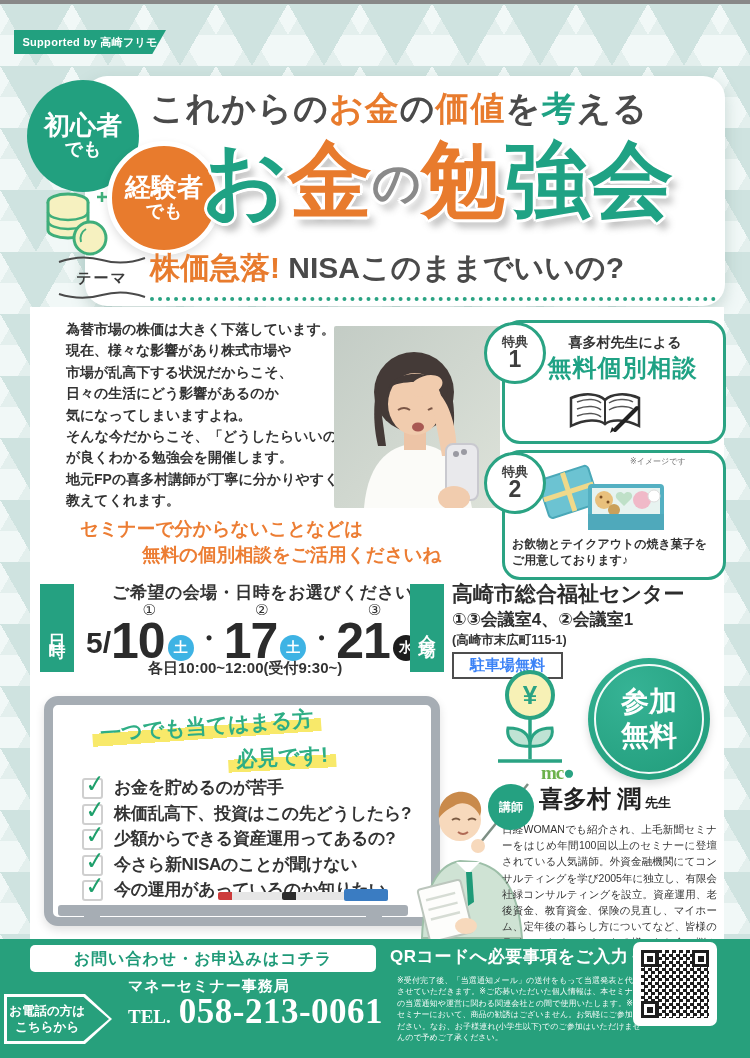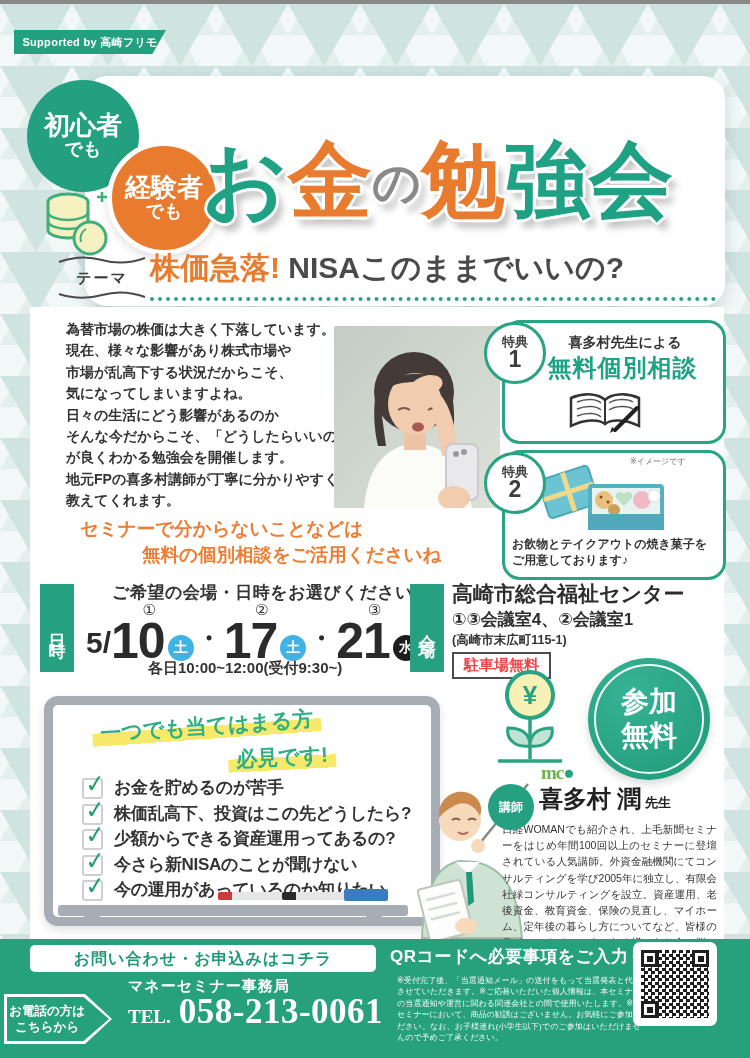--- a/index.html
+++ b/index.html
@@ -82,21 +82,21 @@
     display:flex;align-items:center;justify-content:center;margin:0 0 5px 3px;}
   .dow-blue{background:#3eb3e4;} .dow-black{background:#1d1d1d;}
   .date-sep{font-size:26px;font-weight:bold;color:#2b2b2b;padding:0 2px 10px;}
   .time-note{left:148px;top:655px;font-size:15px;font-weight:bold;color:#333;}
 
   
   .venue-label{left:410px;top:580px;}
   .venue-name{left:452px;top:576px;font-size:21px;font-weight:bold;color:#2d2d2d;white-space:nowrap;}
   .venue-rooms{left:452px;top:604px;font-size:17px;font-weight:bold;color:#2d2d2d;}
   .venue-addr{left:452px;top:628px;font-size:12.5px;font-weight:bold;color:#333;}
-  .parking{left:452px;top:648px;font-size:15px;font-weight:bold;color:#ef4444;border:2.5px solid #4d4d4d;padding:2px 10px;background:#fff;}
+  .parking{left:452px;top:648px;font-size:15px;font-weight:bold;color:#3b82f6;border:2.5px solid #4d4d4d;padding:2px 16px;background:#fff;}
 
   
   .free-circle{left:588px;top:654px;width:122px;height:122px;border-radius:50%;
     background:radial-gradient(circle at 35% 28%, #36b395, #1f9a78);
     display:flex;flex-direction:column;align-items:center;justify-content:center;
     color:#fff;font-size:28px;font-weight:bold;line-height:1.2;z-index:4;box-shadow:0 4px 8px rgba(0,0,0,.15);}
   .free-ring{position:absolute;inset:6px;border:2.5px solid rgba(255,255,255,.95);border-radius:50%;}
   .plant-icon{left:494px;top:658px;}
 
   
@@ -173,20 +173,21 @@
     <svg width="78" height="76" viewBox="0 0 78 76">
       <ellipse cx="28" cy="20" rx="20" ry="8" fill="#f6f1c0" stroke="#3fae7a" stroke-width="3"></ellipse>
       <path d="M8,20 L8,48 A20,8 0 0 0 48,48 L48,20" fill="#f6f1c0" stroke="#3fae7a" stroke-width="3"></path>
       <path d="M8,30 A20,8 0 0 0 48,30 M8,39 A20,8 0 0 0 48,39" fill="none" stroke="#3fae7a" stroke-width="2.5"></path>
       <circle cx="50" cy="56" r="16" fill="#f6f1c0" stroke="#3fae7a" stroke-width="3"></circle>
       <path d="M41,60 A11,11 0 0 1 46,47" fill="none" stroke="#3fae7a" stroke-width="2"></path>
       <path d="M62,10 L62,20 M57,15 L67,15" stroke="#3fae7a" stroke-width="2.5"></path>
     </svg>
   </span>
 
+  <div class="abs catch"><span class="c-dark">これからの</span><span class="c-orange">お金</span><span class="c-dark">の</span><span class="c-orange">価値</span><span class="c-dark">を</span><span class="c-teal">考</span><span class="c-dark">える</span></div>
 
   <div class="abs main-title"><span class="c-teal">お</span><span class="c-orange">金</span><span class="c-gray small-no">の</span><span class="c-orange">勉</span><span class="c-teal">強</span><span class="c-teal">会</span></div>
 
   <div class="abs theme-badge">
     <svg width="90" height="12" viewBox="0 0 90 12">
         <path d="M2,9 Q24,1 45,7 T88,5" fill="none" stroke="#4a4a4a" stroke-width="2"></path>
       </svg>
     <span class="t">テーマ</span>
     <svg width="90" height="12" viewBox="0 0 90 12">
         <path d="M2,4 Q24,11 45,5 T88,7" fill="none" stroke="#4a4a4a" stroke-width="2"></path>
@@ -194,22 +195,22 @@
   </div>
   <div class="abs theme-text"><span class="c-orange">株価急落!</span> <span class="c-dark">NISAこのままでいいの?</span></div>
   <div class="abs dotted-line"></div>
 
   <div class="abs main-block"></div>
 
   <div class="abs intro">
     <div>為替市場の株価は大きく下落しています。</div>
     <div>現在、様々な影響があり株式市場や</div>
     <div>市場が乱高下する状況だからこそ、</div>
+    <div>日々の生活にどう影響があるのか</div>
     <div>気になってしまいますよね。</div>
-    <div>日々の生活にどう影響があるのか</div>
     <div>そんな今だからこそ、「どうしたらいいのか」</div>
     <div>が良くわかる勉強会を開催します。</div>
     <div>地元FPの喜多村講師が丁寧に分かりやすく、</div>
     <div>教えてくれます。</div>
   </div>
 
   <div class="abs photo">
     <svg width="166" height="182" viewBox="0 0 166 182">
       <defs>
         <linearGradient id="pbg" x1="0" y1="0" x2="1" y2="1">

